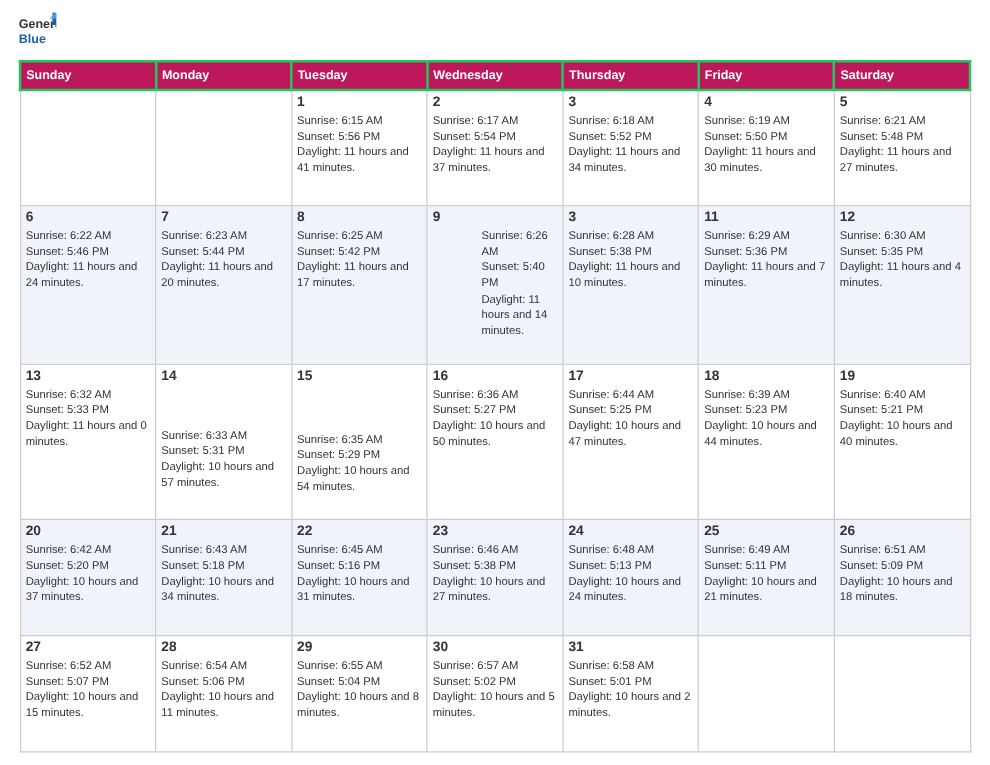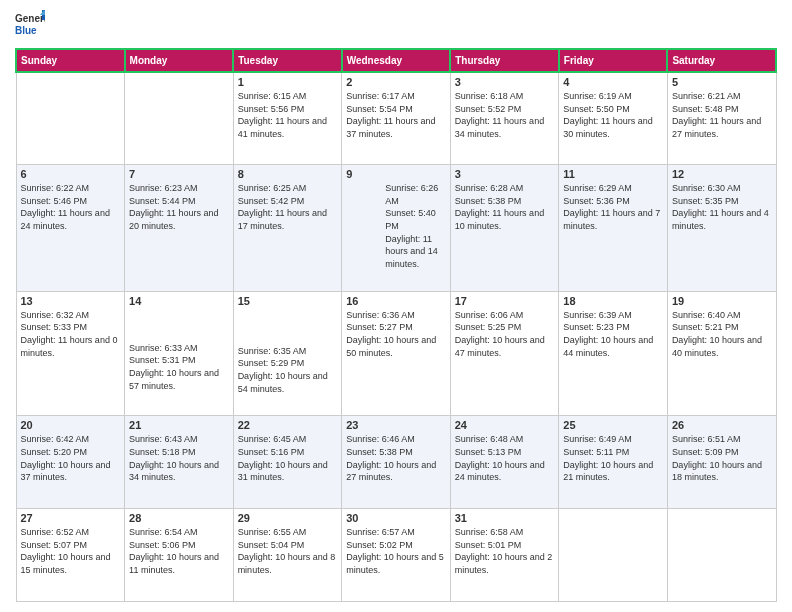--- a/index.html
+++ b/index.html
@@ -219,21 +219,21 @@
 Daylight: 10 hours and 54 minutes.</div>
           </td>
           <td>
             <span class="day-number">16</span>
             <div class="day-info" style="white-space: pre-line;">Sunrise: 6:36 AM
 Sunset: 5:27 PM
 Daylight: 10 hours and 50 minutes.</div>
           </td>
           <td>
             <span class="day-number">17</span>
-            <div class="day-info" style="white-space: pre-line;">Sunrise: 6:06 AM
+            <div class="day-info" style="white-space: pre-line;">Sunrise: 6:44 AM
 Sunset: 5:25 PM
 Daylight: 10 hours and 47 minutes.</div>
           </td>
           <td>
             <span class="day-number">18</span>
             <div class="day-info" style="white-space: pre-line;">Sunrise: 6:39 AM
 Sunset: 5:23 PM
 Daylight: 10 hours and 44 minutes.</div>
           </td>
           <td>

